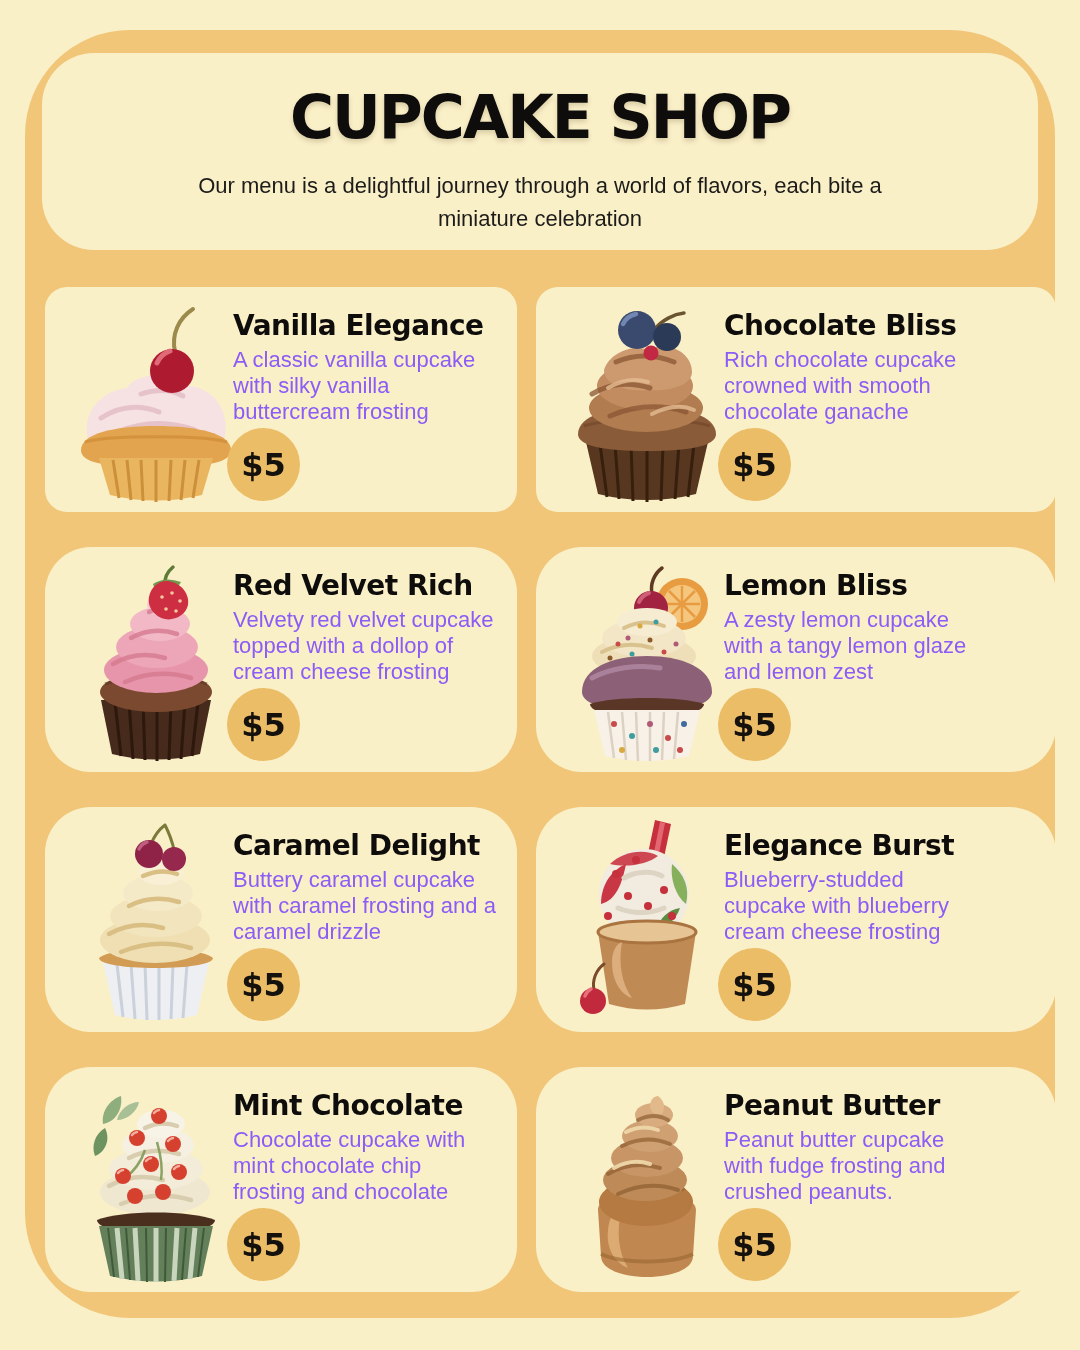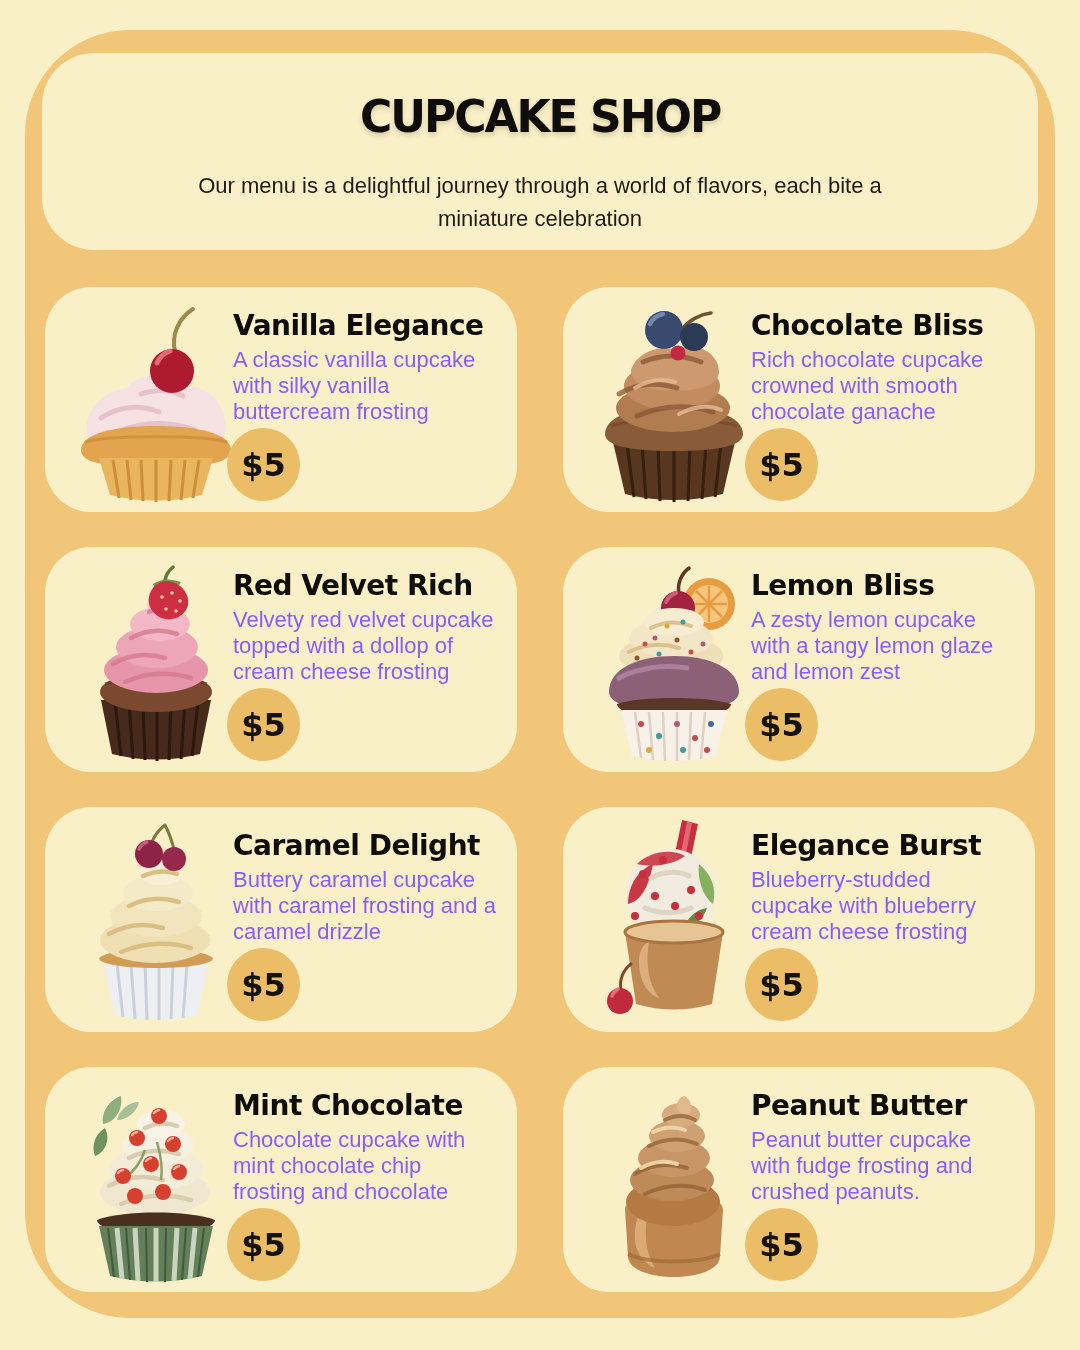--- a/index.html
+++ b/index.html
@@ -12,35 +12,35 @@
     position:absolute; left:25px; top:30px; width:1030px; height:1288px;
     background:#F1C678; border-radius:105px;
   }
   .header-card {
     position:absolute; left:42px; top:53px; width:996px; height:197px;
     background:#FAF0C8; border-radius:52px; text-align:center;
   }
   .poster-title {
     margin:34px 0 0 0;
     font-family:"DejaVu Sans", sans-serif; font-weight:bold;
-    font-size:44px; line-height:60px; letter-spacing:-2px; color:#0E0D0B;
+    font-size:60px; line-height:60px; letter-spacing:-2px; color:#0E0D0B;
     text-shadow:0 3px 5px rgba(60,40,0,0.18);
   }
   .poster-subtitle {
     margin:22px auto 0 auto; width:760px;
     font-size:22px; line-height:33px; color:#1D1C1A;
     white-space:pre-line;
   }
   .card {
     position:absolute; width:472px; height:225px;
     background:#FAF0C8; border-radius:46px;
   }
   .col-left  { left:45px; }
-  .col-right { left:563px; }
-  .row-0 { top:287px; } .row-1 { top:547px; } .row-2 { top:807px; } .row-3 { top:1067px; }
+  .col-right { left:536px;padding-left:48px; }
+  .row-0 { top:287px;border-radius:22px; } .row-1 { top:547px; } .row-2 { top:807px; } .row-3 { top:1067px; }
   .art { position:absolute; left:16px; top:5px; width:190px; height:215px; }
   .art svg { width:100%; height:100%; display:block; }
   .item-name {
     position:absolute; left:188px; top:22px; margin:0;
     font-family:"DejaVu Sans", sans-serif; font-weight:bold;
     font-size:28px; letter-spacing:-0.5px; color:#0E0D0B;
   }
   .item-desc {
     position:absolute; left:188px; top:60px; margin:0; width:285px;
     font-size:22px; line-height:26px; color:#8b5cf6; white-space:pre-line;

